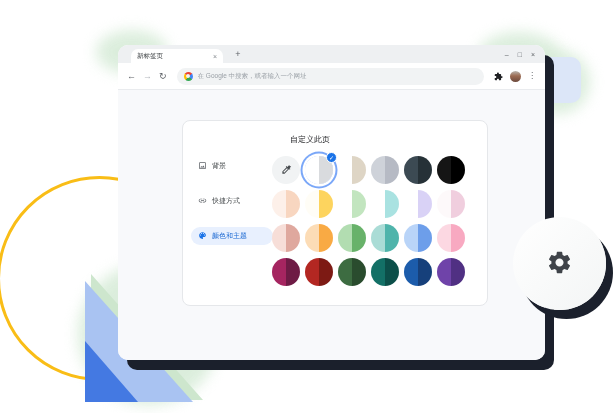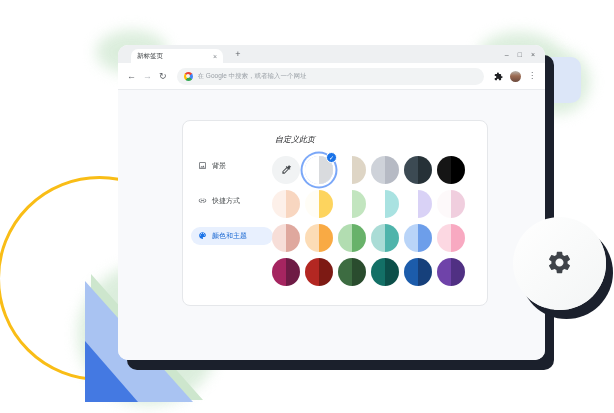--- a/index.html
+++ b/index.html
@@ -48,21 +48,21 @@
   .ext-icon svg { display:block; }
   .avatar { width:11px; height:11px; border-radius:50%; flex:0 0 auto;
     background:linear-gradient(180deg,#b9b5ae 0%,#9c6b52 45%,#6c4a3d 100%); }
   .menu-dots { font-size:8px; color:#5f6368; line-height:1; }
   .toolbar-divider { height:1px; background:#e9ebee; }
   .content { position:relative; height:270px; background:#f8f9fb; border-radius:0 0 10px 10px; }
 
   
   .panel { position:absolute; left:64px; top:30px; width:306px; height:186px; background:#fff;
     border:1px solid #e5e7ea; border-radius:8px; }
-  .panel-title { position:absolute; left:92px; top:13px; font-size:8px; color:#202124;font-style:italic; }
+  .panel-title { position:absolute; left:107px; top:13px; font-size:8px; color:#202124; }
   .sidebar { position:absolute; left:8px; top:36px; width:82px; }
   .side-item { display:flex; align-items:center; gap:5px; height:18px; padding:0 7px;
     margin-bottom:17px; border-radius:10px; font-size:7px; color:#3c4043; cursor:default; }
   .side-item svg { flex:0 0 auto; }
   .side-item.selected { background:#e8f0fe; color:#1967d2; }
   .swatch-grid { position:absolute; left:89px; top:35px; display:grid;
     grid-template-columns:repeat(6,28px); column-gap:5px; row-gap:6px; }
   .swatch { position:relative; width:28px; height:28px; border-radius:50%; border:none; padding:0;
     cursor:pointer; }
   .swatch.picker { display:flex; align-items:center; justify-content:center; }

